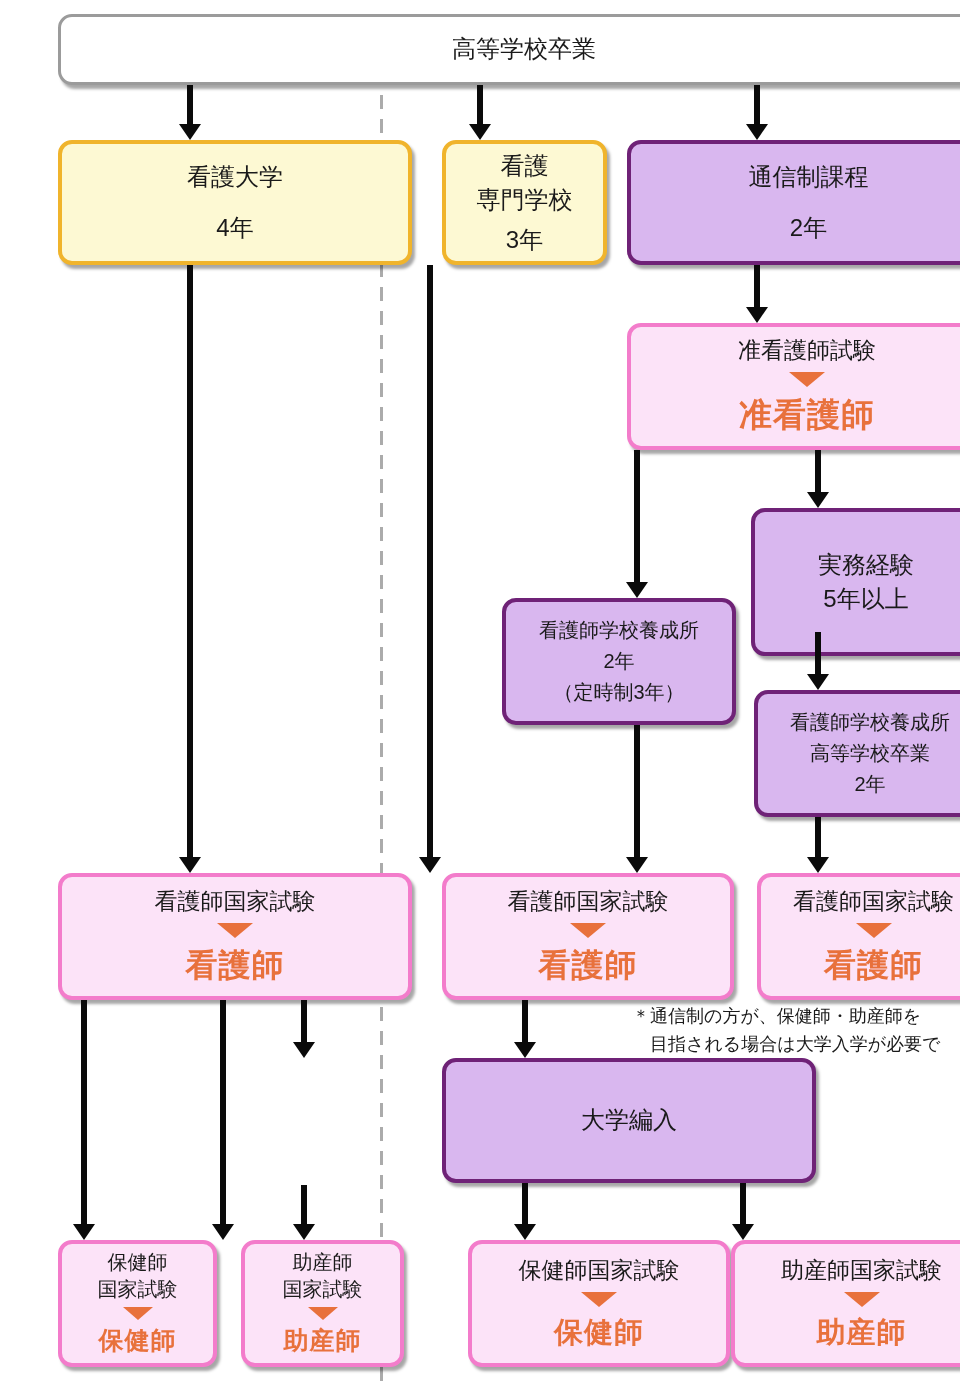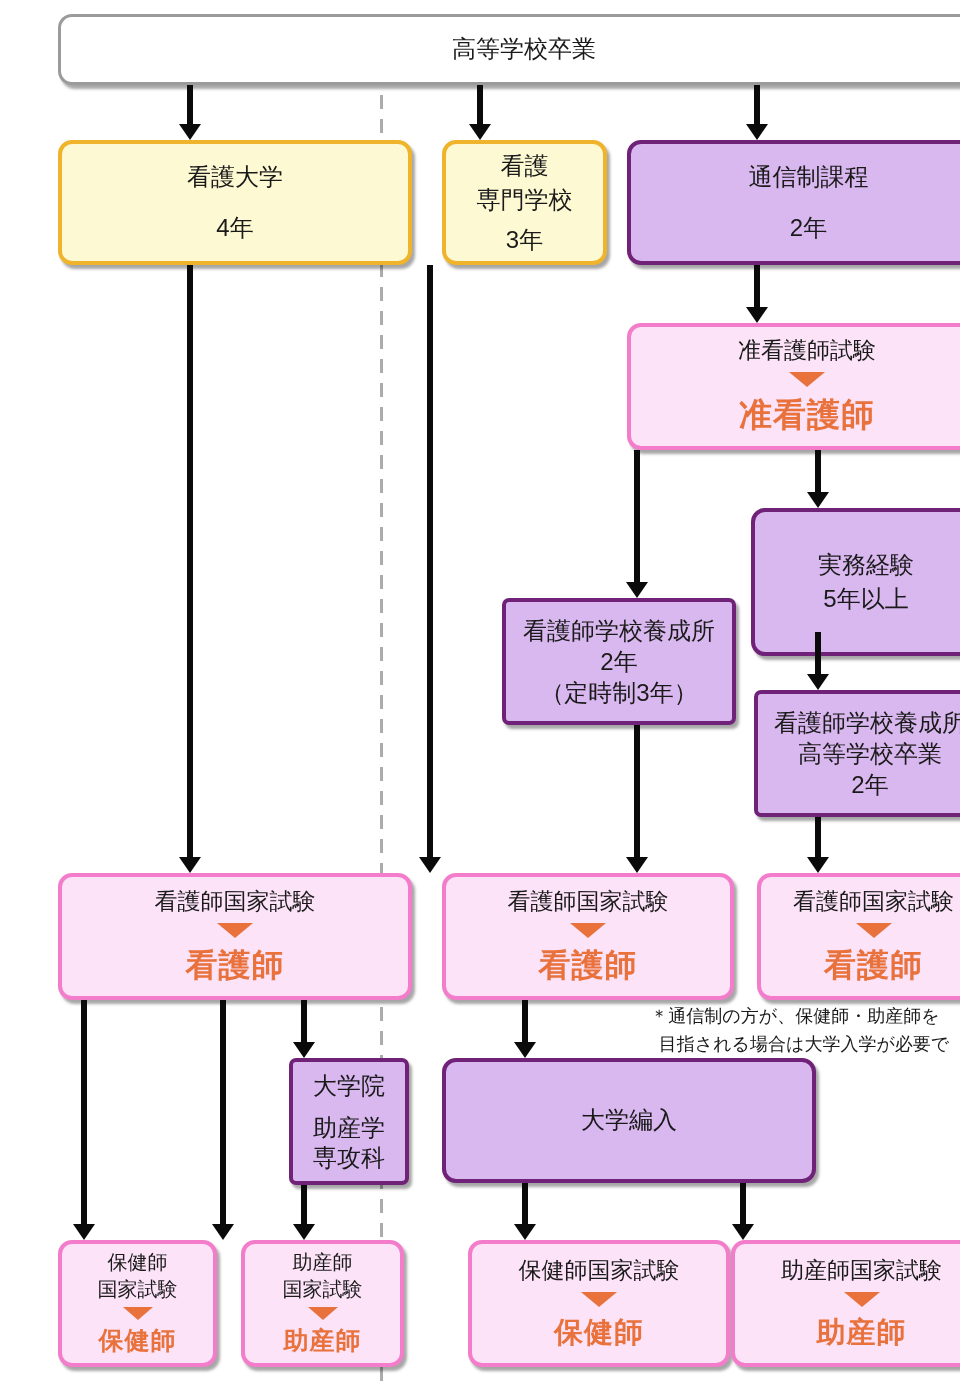--- a/index.html
+++ b/index.html
@@ -12,39 +12,39 @@
     display:flex;flex-direction:column;align-items:center;justify-content:center;
     text-align:center;box-shadow:3px 4px 3px rgba(0,0,0,0.35);
     line-height:1.35;
     margin-left:44px;
   }
   .white{background:#ffffff;border:3px solid var(--gray-border,#9b9b9b);}
   .yellow{background:var(--yellow-fill,#fdf9d3);border:4px solid var(--yellow-border,#f0b42c);}
   .purple{background:var(--purple-fill,#d9b7ef);border:4px solid var(--purple-border,#6f2277);}
   .pink{background:var(--pink-fill,#fce3f8);border:4px solid var(--pink-border,#f37ccb);}
   .t24{font-size:24px;}
-  .t22{font-size:24px;line-height:31px;border-radius:7px;}
+  .t22{font-size:20px;line-height:31px;}
   .exam{font-size:23px;}
   .result{font-size:32px;font-weight:bold;color:var(--orange,#e8713c);letter-spacing:1px;}
   .tri{width:0;height:0;border-left:18px solid transparent;border-right:18px solid transparent;
        border-top:15px solid var(--orange,#e8713c);margin:6px 0;}
   .tri.small{border-left:15px solid transparent;border-right:15px solid transparent;
        border-top:13px solid var(--orange,#e8713c);margin:4px 0;}
   .exam-sm{font-size:20px;line-height:27px;}
   .result-sm{font-size:25px;font-weight:bold;color:var(--orange,#e8713c);letter-spacing:1px;}
   .result-md{font-size:29px;font-weight:bold;color:var(--orange,#e8713c);letter-spacing:1px;}
   .arrow{position:absolute;width:22px;display:flex;flex-direction:column;align-items:center;}
   .arrow .shaft{width:6px;flex:1;background:var(--arrow,#0a0a0a);}
   .arrow .head{width:0;height:0;border-left:11px solid transparent;border-right:11px solid transparent;
        border-top:16px solid var(--arrow,#0a0a0a);}
   #separator{
     position:absolute;left:380px;top:95px;width:3px;height:1292px;
     background:repeating-linear-gradient(to bottom,var(--dash,#ababab) 0 14px,transparent 14px 24px);
   }
-  #note{position:absolute;left:632px;top:1002px;width:326px;font-size:18px;line-height:28px;text-align:center;}
+  #note{position:absolute;left:632px;top:1002px;width:326px;font-size:18px;line-height:28px;text-align:left;}
   #note .indent{padding-left:18px;}
   .gap18{display:flex;flex-direction:column;gap:18px;align-items:center;text-align:center;}
 </style>
 </head>
 <body>
 
 <div id="stage">
 
   <div id="separator"></div>
 
@@ -107,25 +107,20 @@
     <div class="exam">看護師国家試験</div>
     <div class="tri"></div>
     <div class="result">看護師</div>
   </div>
 
   <div id="note">
     <div>＊通信制の方が、保健師・助産師を</div>
     <div class="indent">目指される場合は大学入学が必要です</div>
   </div>
 
-  <div class="box purple t22" style="left:245px;top:1058px;width:120px;height:127px;line-height:30px;">
-    <div>大学院</div>
-    <div style="margin-top:12px;">助産学</div>
-    <div>専攻科</div>
-  </div>
 
   <div class="box purple t24" style="left:398px;top:1058px;width:374px;height:125px;">
     <div>大学編入</div>
   </div>
 
   <div class="box pink" style="left:14px;top:1240px;width:159px;height:127px;">
     <div class="exam-sm">保健師</div>
     <div class="exam-sm">国家試験</div>
     <div class="tri small"></div>
     <div class="result-sm">保健師</div>

